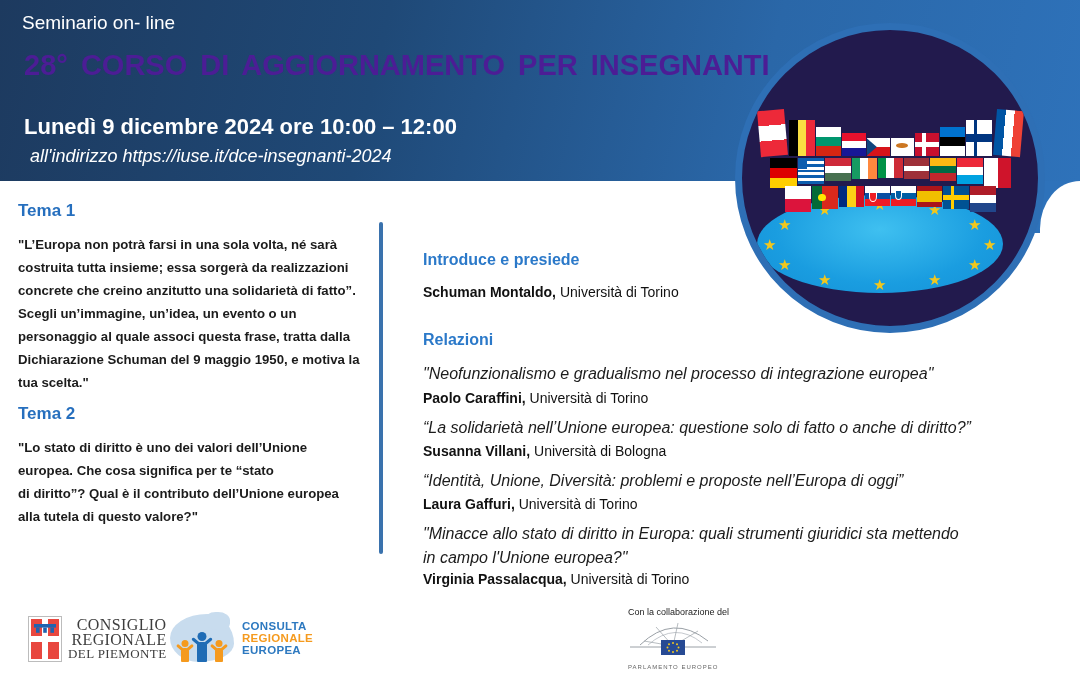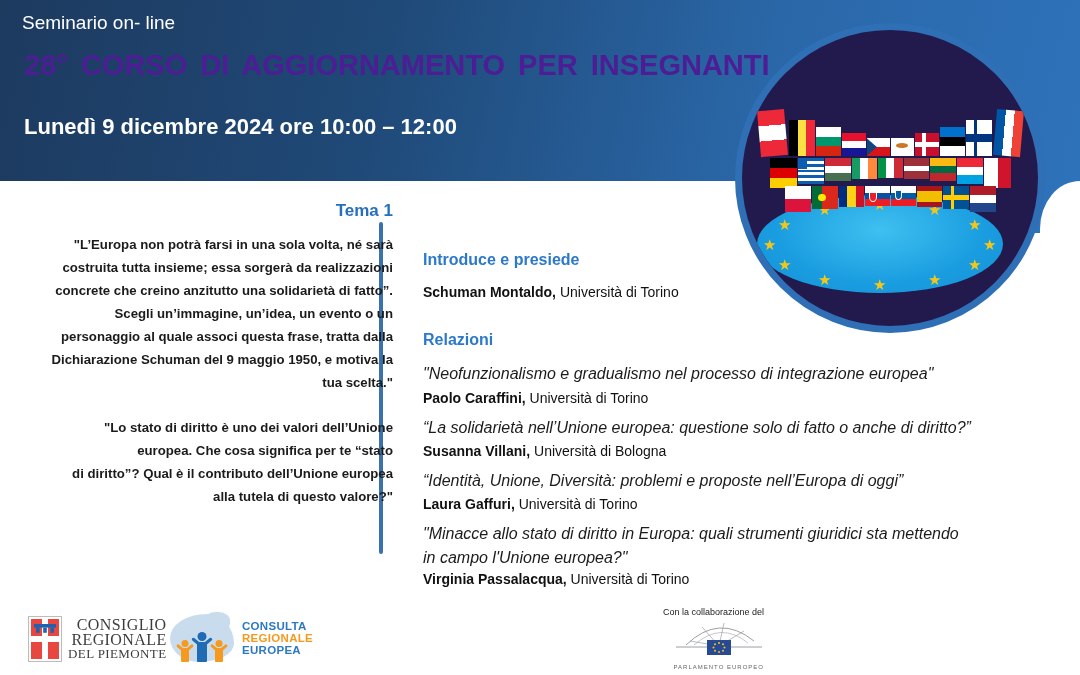--- a/index.html
+++ b/index.html
@@ -95,21 +95,21 @@
   .flag-slovakia::before{content:"";position:absolute;left:16%;top:30%;width:24%;height:42%;background:#ee1c25;border:1px solid #fff;border-radius:0 0 50% 50%}
   .flag-slovenia{background:linear-gradient(180deg,#fff 0 33%,#005da4 33% 66%,#ed1c24 66%)}
   .flag-slovenia::before{content:"";position:absolute;left:16%;top:22%;width:22%;height:38%;background:#005da4;border:1px solid #fff;border-radius:0 0 50% 50%}
   .flag-spain{background:linear-gradient(180deg,#aa151b 0 25%,#f1bf00 25% 75%,#aa151b 75%)}
   .flag-sweden{background-color:#005293;background-image:linear-gradient(90deg,transparent 0 30%,#ffcd00 30% 44%,transparent 44%),linear-gradient(180deg,transparent 0 38%,#ffcd00 38% 62%,transparent 62%)}
   .flag-netherlands{background:linear-gradient(180deg,#ae1c28 0 33%,#fff 33% 66%,#21468b 66%)}
 
   
   .divider { position:absolute; left:379px; top:222px; width:4px; height:332px; background:#3a72ad; border-radius:2px; z-index:4; }
 
-  .tema-block { position:absolute; left:18px; width:375px; z-index:4;text-align:right; }
+  .tema-block { position:absolute; left:18px; width:375px; z-index:4; }
   .tema1 { top:201px; } .tema2 { top:404px; }
   .tema-label { color:#266fbe; font-size:17px; font-weight:bold; }
   .tema-text  { margin-top:12px; color:#1b1b1b; font-size:13.2px; font-weight:bold; line-height:23px; white-space:pre-line; }
 
   .rcol { position:absolute; left:423px; top:0; width:590px; z-index:4; }
   .rhead { position:absolute; color:#2b79c9; font-size:16px; font-weight:bold; }
   .intro-head { top:251px; }
   .rel-head   { top:331px; }
   .speaker-line { position:absolute; font-size:14px; color:#111; }
   .speaker-line b { font-weight:bold; }
@@ -143,36 +143,37 @@
   .p-org { width:14px; height:22px; }
   .p-org .head { top:0; width:7px; height:7px; background:#f59a1e; }
   .p-org .body { width:8px; height:14px; background:#f59a1e; }
   .p-org .arm  { width:8px; height:3px; background:#f59a1e; top:6px; }
   .p-org .arm.a1 { left:-2px; transform:rotate(40deg); }
   .p-org .arm.a2 { right:-2px; transform:rotate(-40deg); }
   .p-o1 { left:8px; } .p-o2 { left:42px; }
   .consulta-text { position:absolute; left:72px; top:8px; font-weight:bold; font-size:11.5px; line-height:12px; letter-spacing:0.3px; }
   .ct-blue { color:#2d79c0; } .ct-orange { color:#f59a1e; }
 
-  .logo-ep { position:absolute; left:648px; top:607px; width:116px; text-align:right; z-index:4; }
+  .logo-ep { position:absolute; left:628px; top:607px; width:116px; text-align:left; z-index:4; }
   .ep-caption { font-size:9px; color:#222; }
   .ep-art { margin-top:2px; }
   .ep-label { font-size:6px; color:#666; letter-spacing:1px; margin-top:1px; }
 </style>
 </head>
 <body>
 
 <div class="canvas">
 
   <div class="band"></div>
   <div class="corner-blue"></div>
   <div class="corner-white"></div>
   <div class="kicker">Seminario on- line</div>
   <div class="title">28° CORSO DI AGGIORNAMENTO PER INSEGNANTI</div>
   <div class="datetime">Lunedì 9 dicembre 2024 ore 10:00 – 12:00</div>
+  <div class="address">all'indirizzo https://iuse.it/dce-insegnanti-2024</div>
 
   <div class="circle">
     <div class="floor">
         <span class="st">★</span>
         <span class="st">★</span>
         <span class="st">★</span>
         <span class="st">★</span>
         <span class="st">★</span>
         <span class="st">★</span>
         <span class="st">★</span>
@@ -223,20 +224,21 @@
     <div class="tema-label">Tema 1</div>
     <div class="tema-text">"L’Europa non potrà farsi in una sola volta, né sarà
 costruita tutta insieme; essa sorgerà da realizzazioni
 concrete che creino anzitutto una solidarietà di fatto”.
 Scegli un’immagine, un’idea, un evento o un
 personaggio al quale associ questa frase, tratta dalla
 Dichiarazione Schuman del 9 maggio 1950, e motiva la
 tua scelta."</div>
   </div>
   <div class="tema-block tema2">
+    <div class="tema-label">Tema 2</div>
     <div class="tema-text">"Lo stato di diritto è uno dei valori dell’Unione
 europea. Che cosa significa per te “stato
 di diritto”? Qual è il contributo dell’Unione europea
 alla tutela di questo valore?"</div>
   </div>
 
   <div class="rcol">
     <div class="rhead intro-head">Introduce e presiede</div>
     <div class="speaker-line intro-speaker">
       <b>Schuman Montaldo,</b><span> Università di Torino</span>

